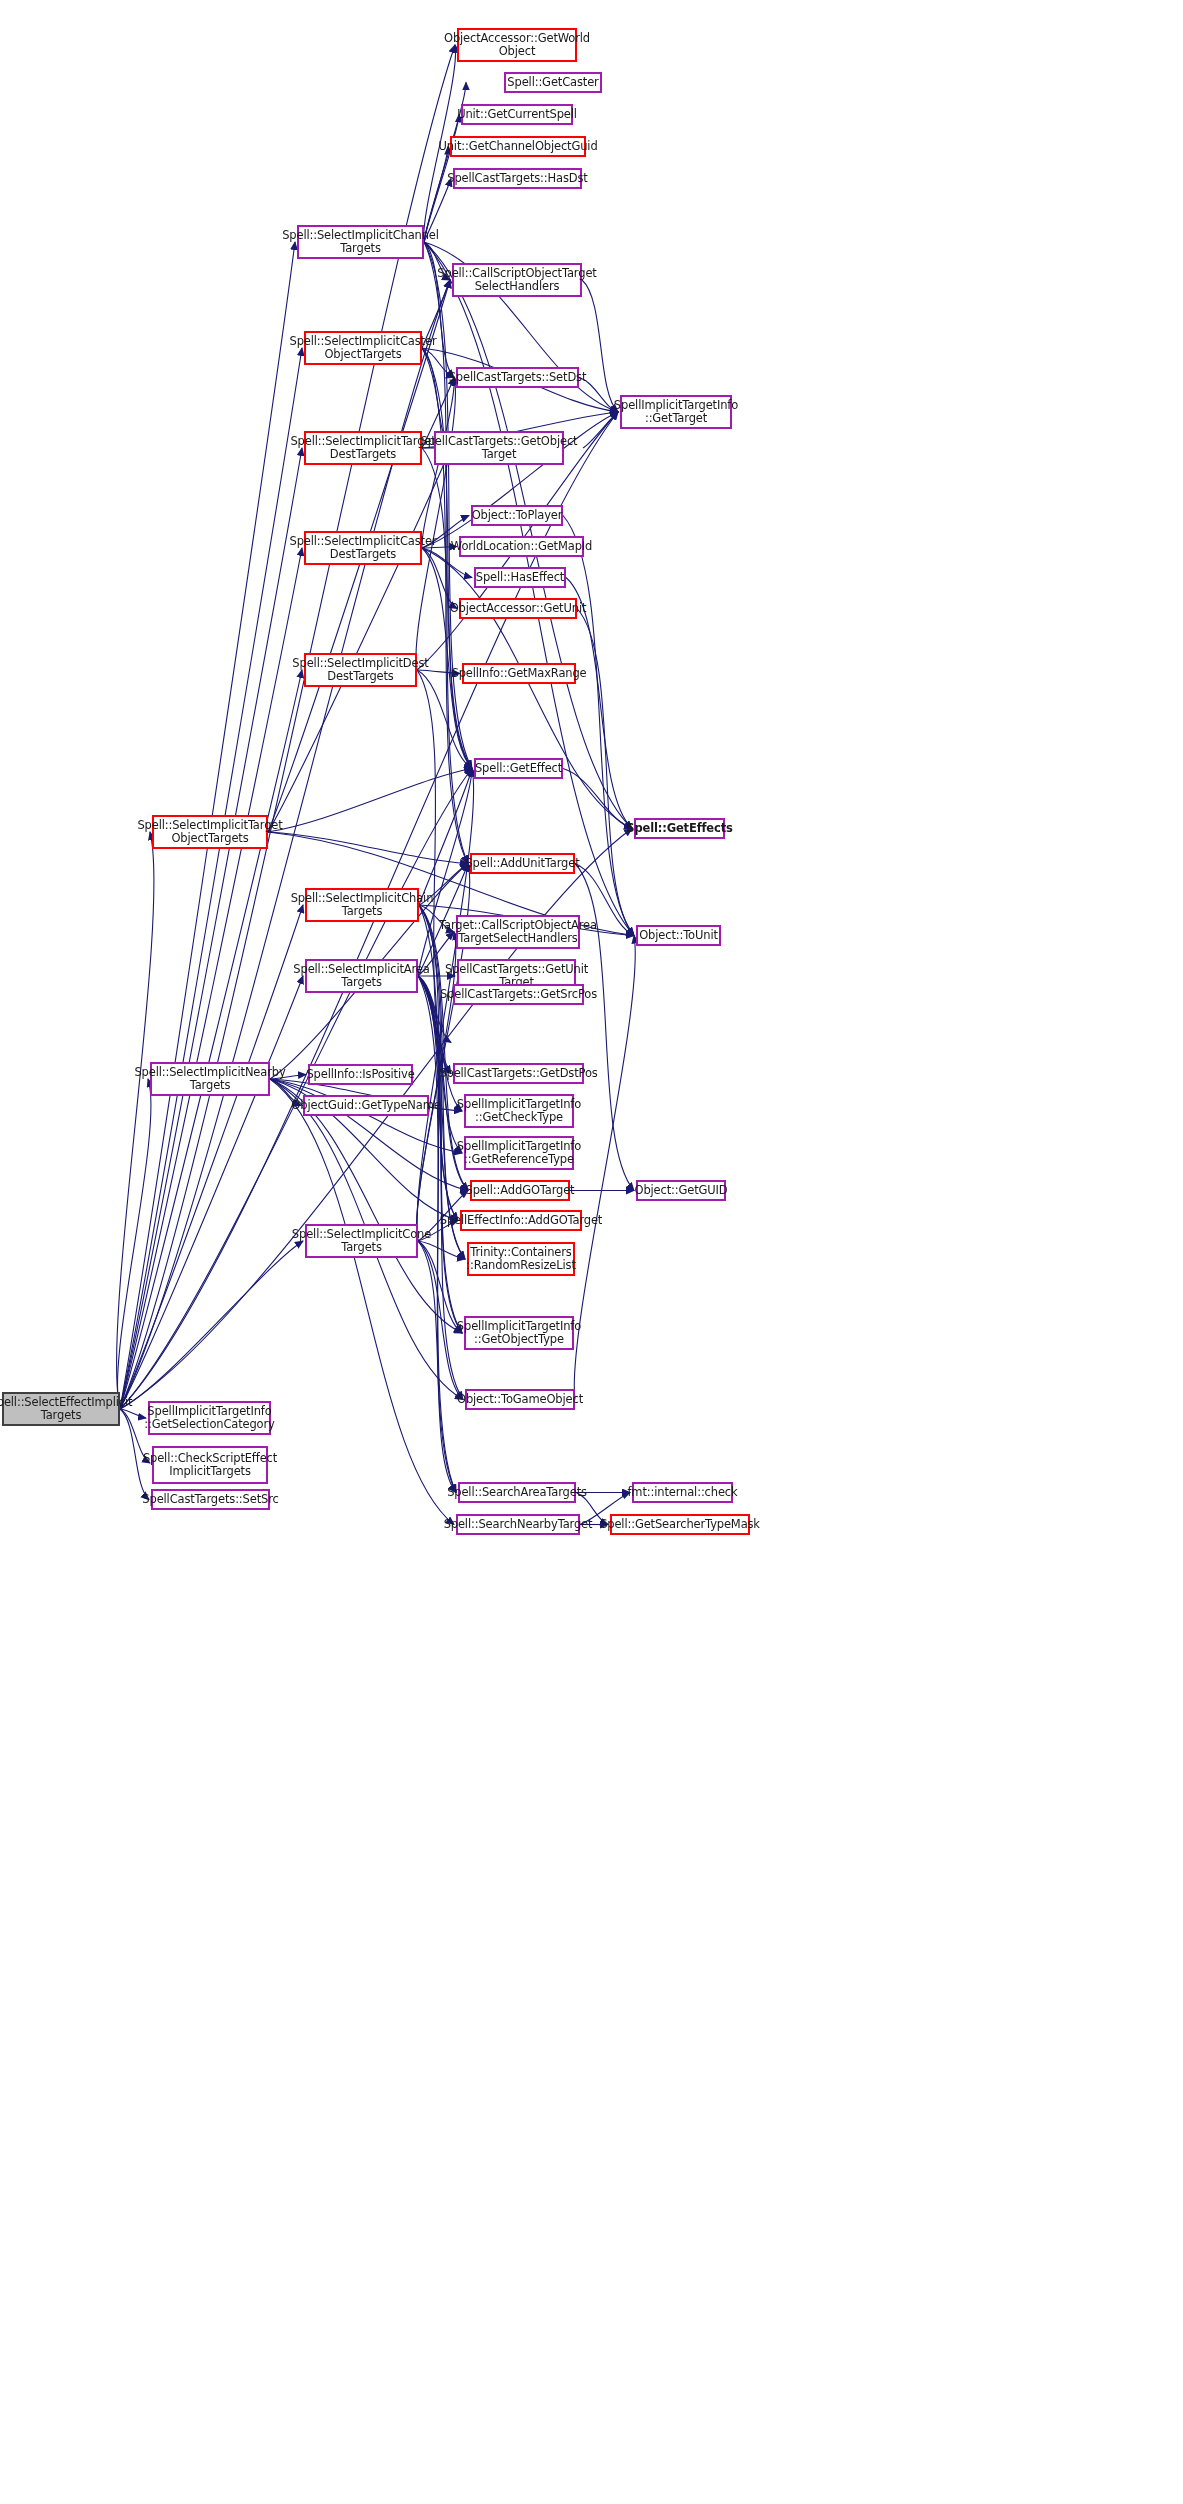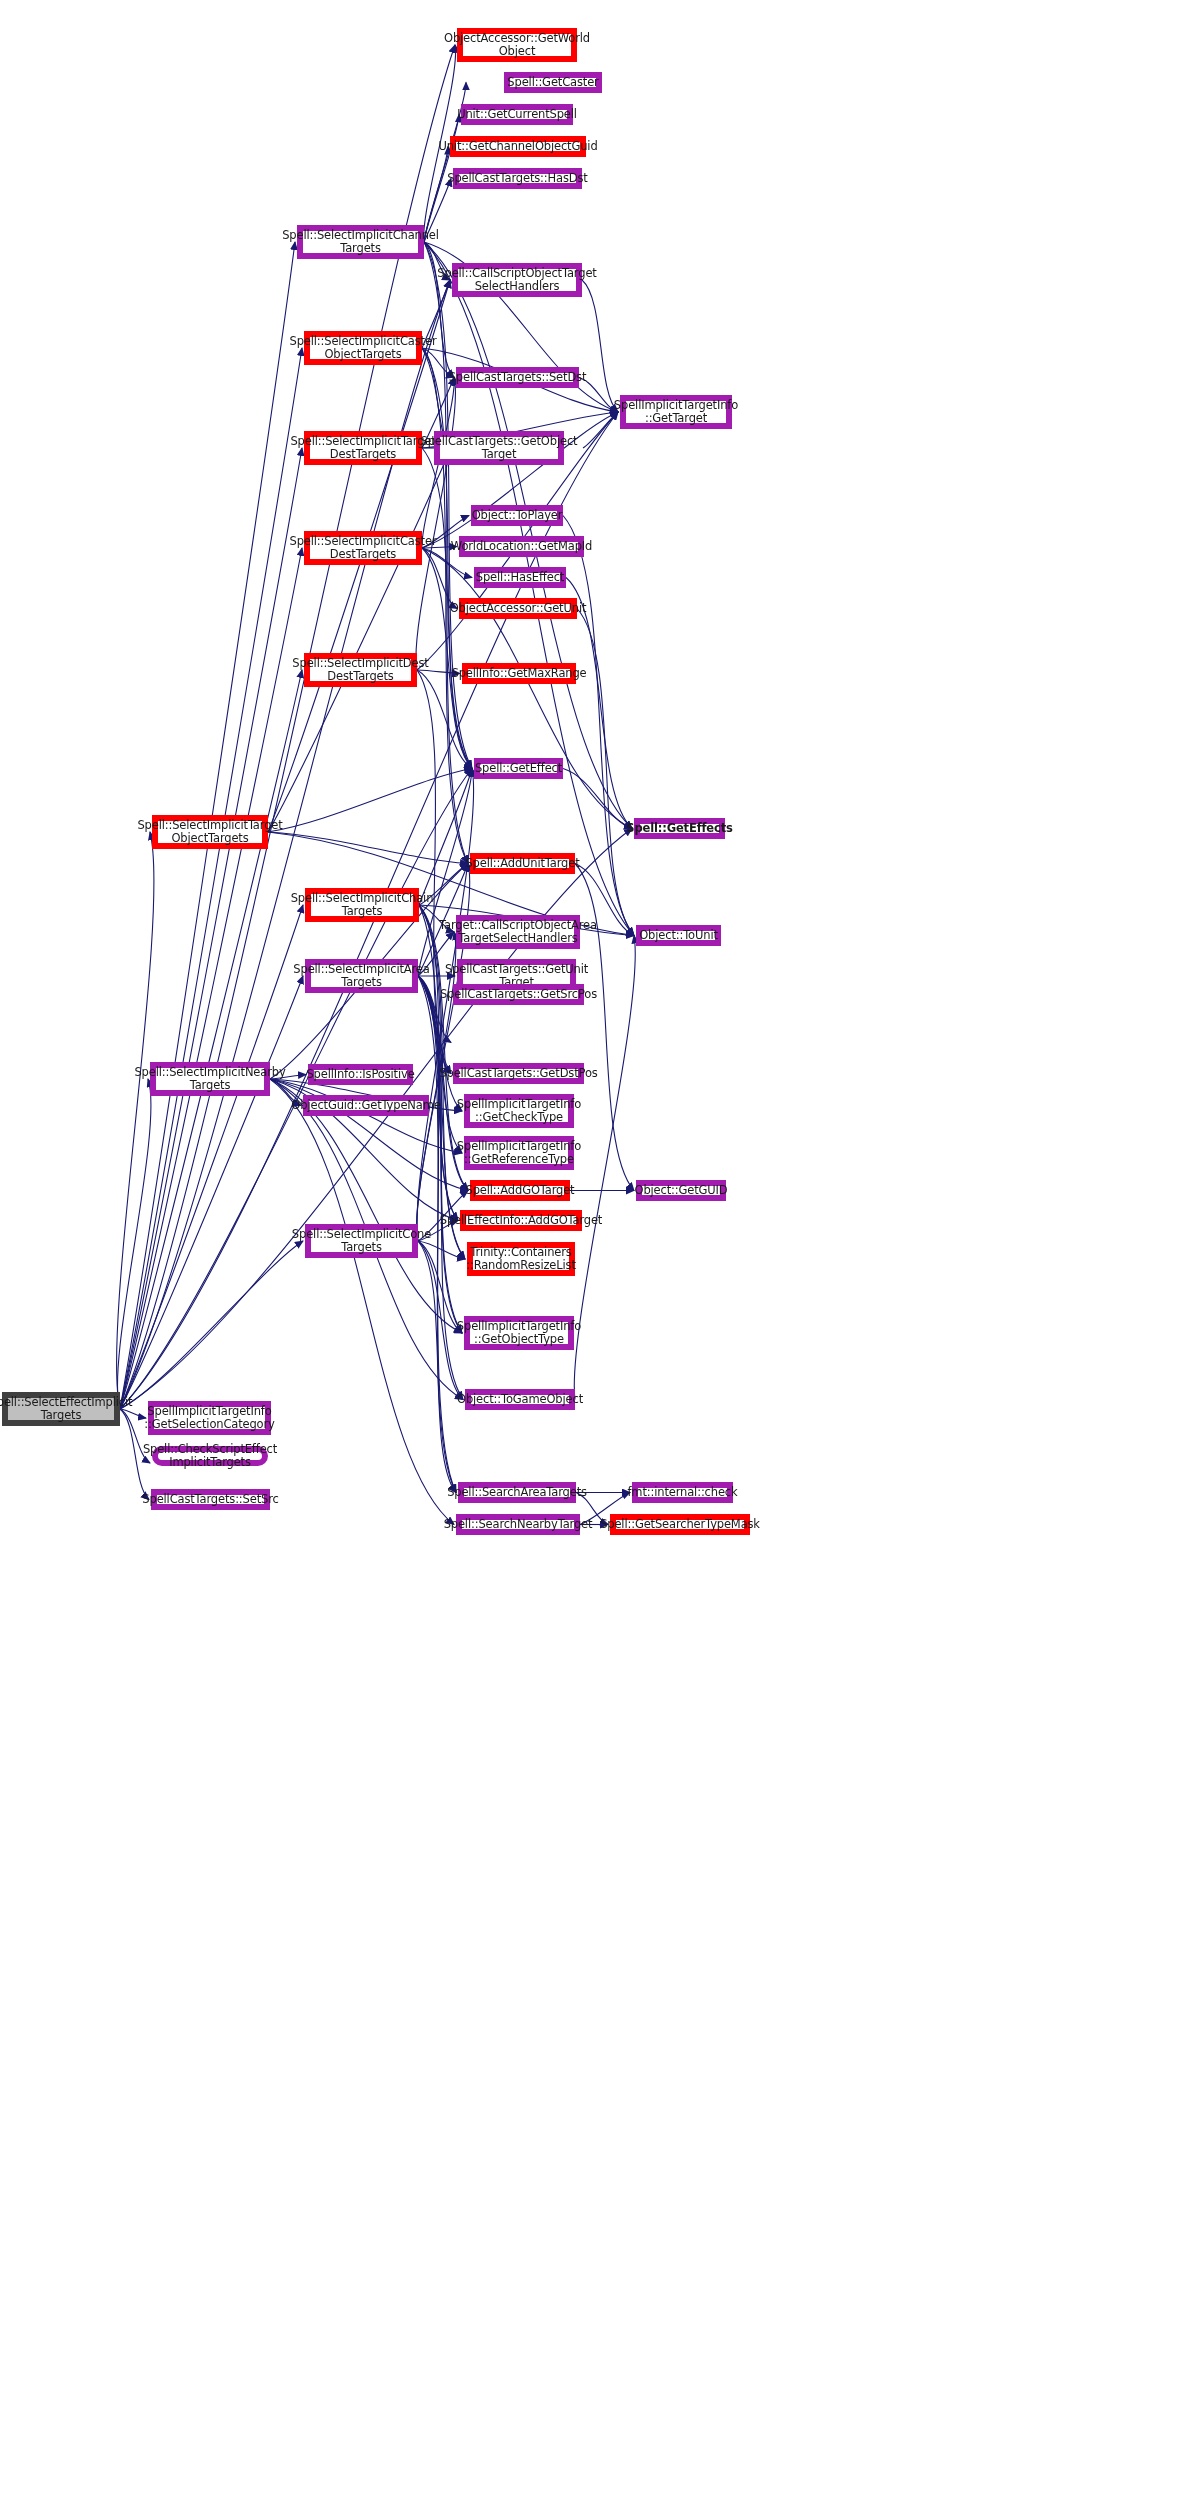--- a/index.html
+++ b/index.html
@@ -23,21 +23,21 @@
     pointer-events: none;
   }
   .node {
     position: absolute;
     box-sizing: border-box;
     display: flex;
     align-items: center;
     justify-content: center;
     text-align: center;
     background: #ffffff;
-    border: 6px solid #a21caf;
+    border: 2px solid #a21caf;
     color: #1a1a1a;
     font-size: 11.5px;
     line-height: 13.5px;
     letter-spacing: -0.15px;
     padding: 1px 3px;
     white-space: pre-line;
     z-index: 5;
   }
   .node.red {
     border-color: #ff0000;
@@ -234,20 +234,20 @@
     <div class="node red" style="left: 460px; top: 1210px; width: 122px; height: 21px;">SpellEffectInfo::AddGOTarget</div>
     <div class="node red" style="left: 467px; top: 1242px; width: 108px; height: 34px;">Trinity::Containers
 ::RandomResizeList</div>
     <div class="node" style="left: 305px; top: 1224px; width: 113px; height: 34px;">Spell::SelectImplicitCone
 Targets</div>
     <div class="node" style="left: 464px; top: 1316px; width: 110px; height: 34px;">SpellImplicitTargetInfo
 ::GetObjectType</div>
     <div class="node" style="left: 465px; top: 1389px; width: 110px; height: 21px;">Object::ToGameObject</div>
     <div class="node" style="left: 148px; top: 1401px; width: 123px; height: 34px;">SpellImplicitTargetInfo
 ::GetSelectionCategory</div>
-    <div class="node" style="left: 152px; top: 1446px; width: 116px; height: 20px; border-radius: 12px;">Spell::CheckScriptEffect
+    <div class="node" style="left: 152px; top: 1446px; width: 116px; height: 38px;">Spell::CheckScriptEffect
 ImplicitTargets</div>
     <div class="node" style="left: 151px; top: 1489px; width: 119px; height: 21px;">SpellCastTargets::SetSrc</div>
     <div class="node" style="left: 458px; top: 1482px; width: 118px; height: 21px;">Spell::SearchAreaTargets</div>
     <div class="node" style="left: 632px; top: 1482px; width: 101px; height: 21px;">fmt::internal::check</div>
     <div class="node" style="left: 456px; top: 1514px; width: 124px; height: 21px;">Spell::SearchNearbyTarget</div>
     <div class="node red" style="left: 610px; top: 1514px; width: 140px; height: 21px;">Spell::GetSearcherTypeMask</div>
   </div>
 
 </body></html>

